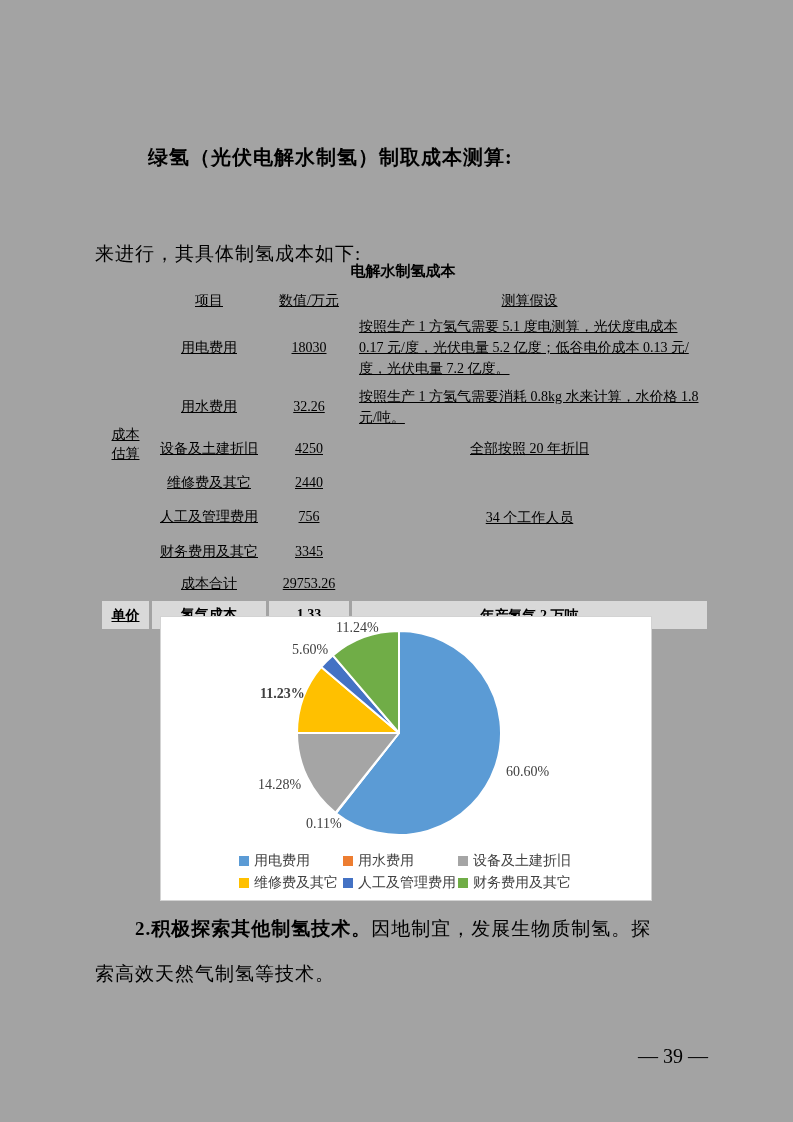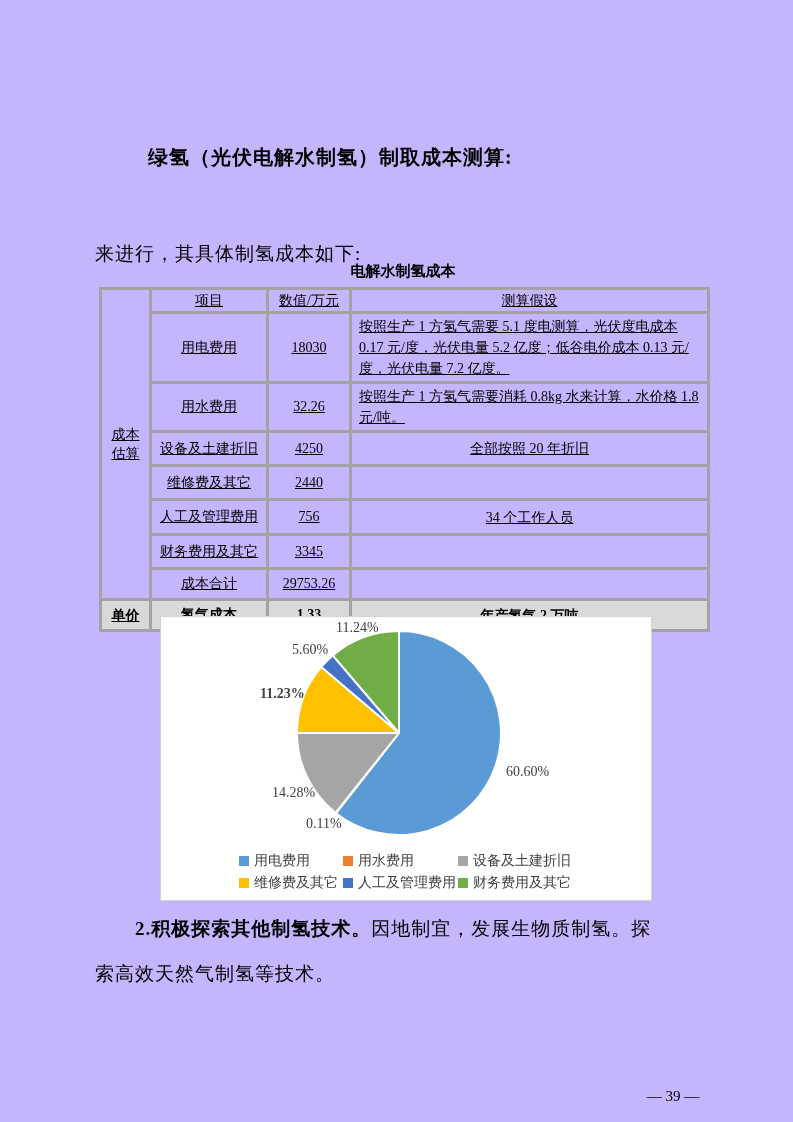--- a/index.html
+++ b/index.html
@@ -1,18 +1,18 @@
 <!DOCTYPE html>
 <html><head>
 <meta charset="utf-8">
 <style>
   html,body{margin:0;padding:0;background:#e8e8e8;}
   .page{
     position:relative;width:793px;height:1122px;margin:0 auto;
-    background:#c4b5fd;overflow:hidden;
+    background:#a3a3a3;overflow:hidden;
     font-family:"Liberation Serif","DejaVu Serif",serif;
     color:#000;
   }
   .abs{position:absolute;}
   .heading{
     left:95px;top:144px;width:620px;
     font-size:20px;font-weight:bold;text-indent:53px;
     letter-spacing:1px;
   }
   .intro-line{left:95px;width:618px;font-size:19px;letter-spacing:1px;}
@@ -38,42 +38,42 @@
     left:160px;top:616px;width:490px;height:283px;
     border:1px solid #d3d3d3;background:#fff;
   }
   .chart-box svg{position:absolute;left:0;top:0;}
   .pie-label{
     position:absolute;font-size:14px;color:#404040;
     font-family:"Liberation Serif","DejaVu Serif",serif;white-space:nowrap;
   }
   .lbl-0{left:345px;top:147px;}
   .lbl-1{left:145px;top:199px;}
-  .lbl-2{left:111px;top:160px;margin-top:8px;}
+  .lbl-2{left:97px;top:160px;}
   .lbl-3{left:99px;top:69px;font-weight:bold;}
   .lbl-4{left:131px;top:25px;}
   .lbl-5{left:175px;top:3px;}
   .legend-item{
     position:absolute;display:flex;align-items:center;
     font-size:14px;color:#404040;white-space:nowrap;
   }
   .legend-item .swatch{width:10px;height:10px;margin-right:5px;flex:0 0 auto;}
   .lg-0{left:78px;top:235px;}
   .lg-1{left:182px;top:235px;}
   .lg-2{left:297px;top:235px;}
   .lg-3{left:78px;top:257px;}
   .lg-4{left:182px;top:257px;}
   .lg-5{left:297px;top:257px;}
   .para2-line{left:95px;width:618px;font-size:19px;letter-spacing:1px;}
   .para2-line.l1{top:916px;text-indent:40px;}
   .para2-line.l2{top:961px;}
   .para2-line .bold{font-weight:bold;}
   .page-num{
-    left:613px;top:1088px;width:120px;text-align:center;
-    font-size:15px;font-family:"Liberation Serif","DejaVu Serif",serif;
+    left:613px;top:1045px;width:120px;text-align:center;
+    font-size:20px;font-family:"Liberation Serif","DejaVu Serif",serif;
   }
 </style>
 </head>
 <body>
 
 <div class="page">
 
   <div class="abs heading">绿氢（光伏电解水制氢）制取成本测算:</div>
 
   <div class="abs tbl-title">电解水制氢成本</div>

